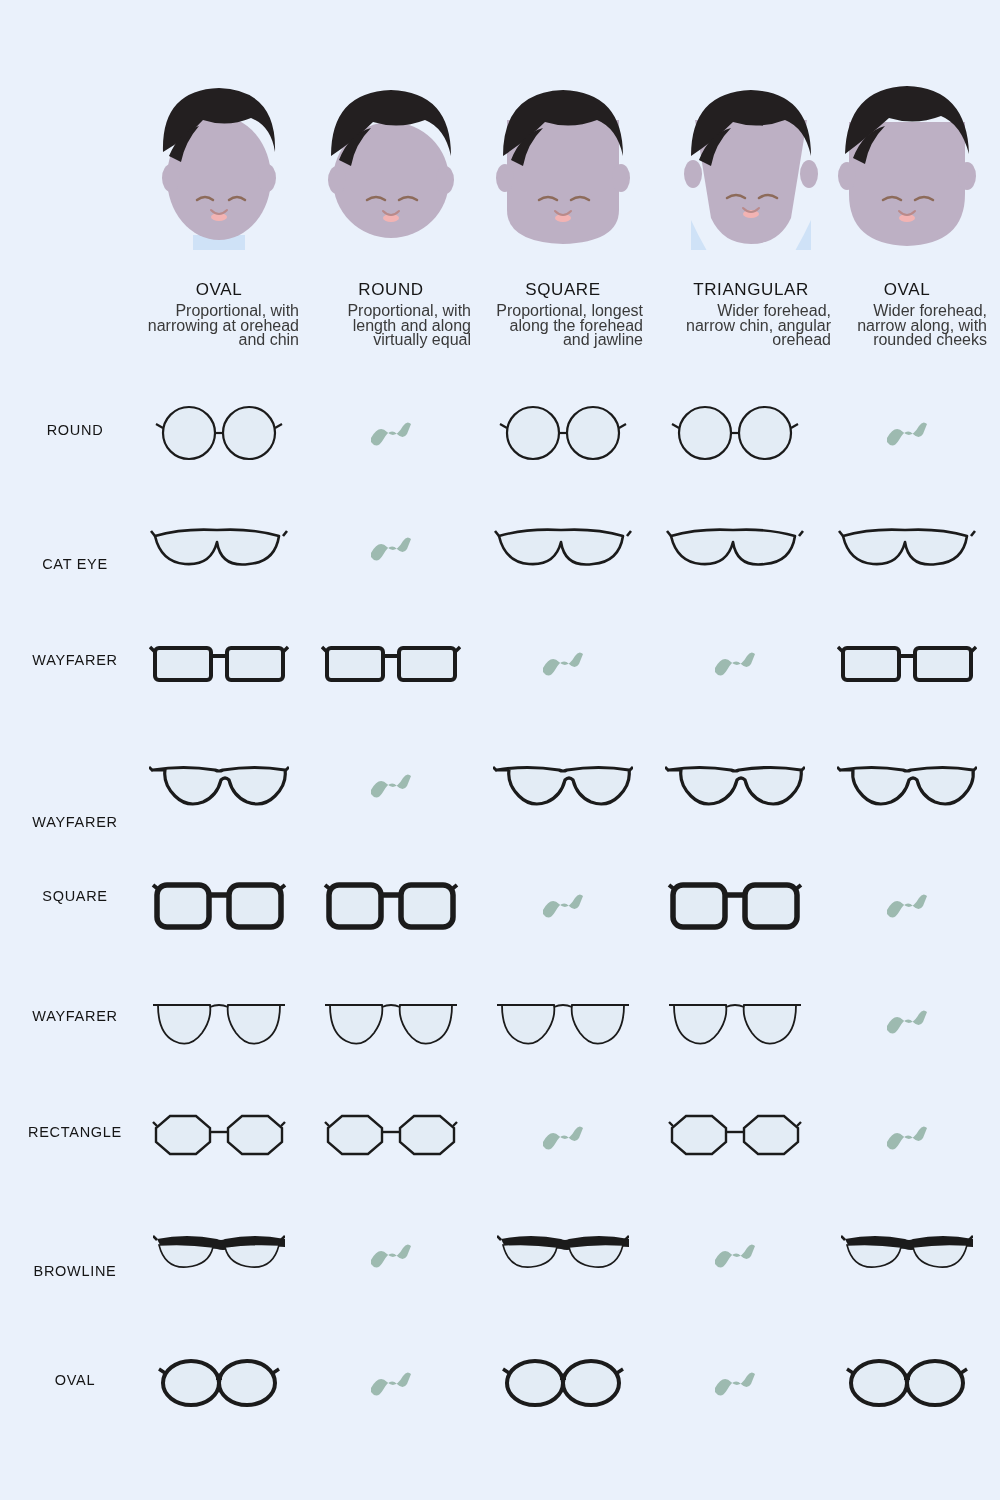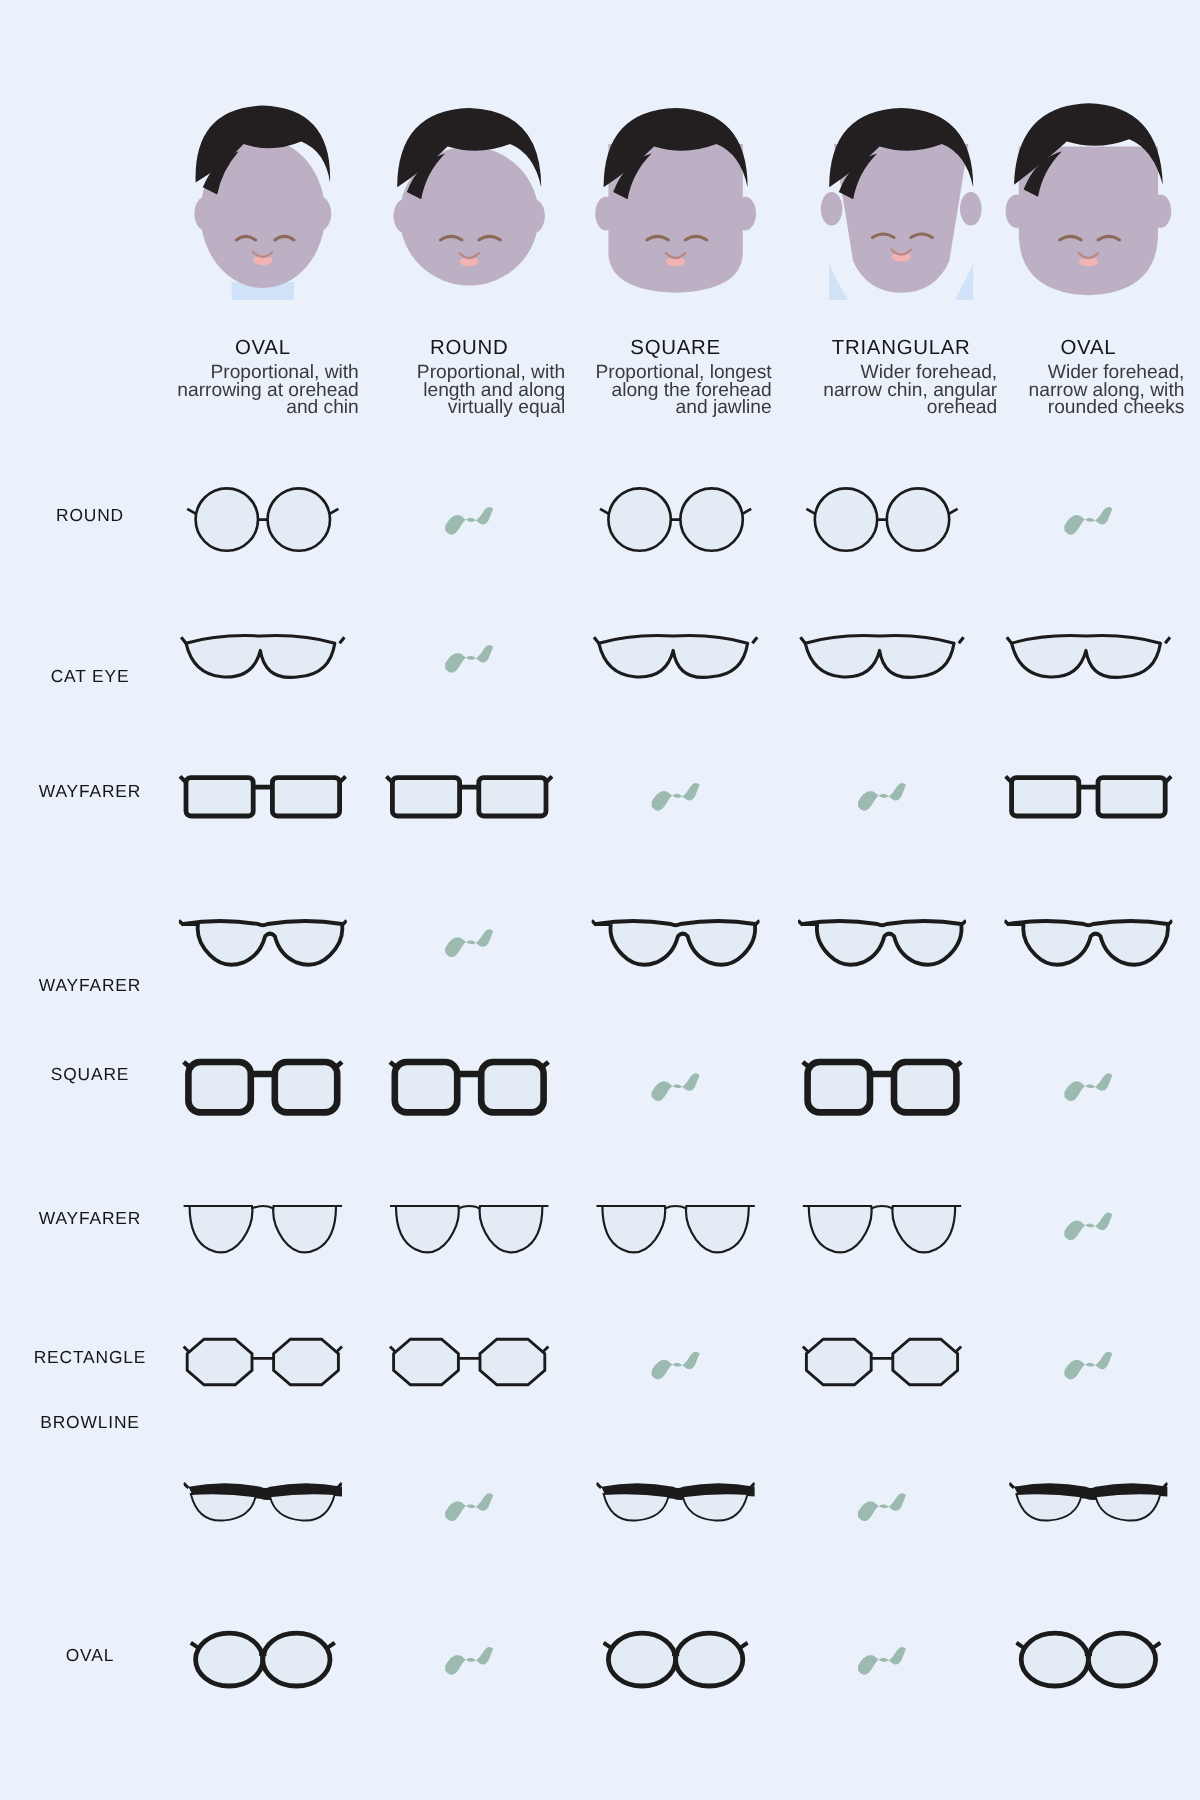--- a/index.html
+++ b/index.html
@@ -183,21 +183,21 @@
     </div>
   </div>
 
   <div class="row-label" style="top:422px">ROUND</div>
   <div class="row-label" style="top:556px">CAT EYE</div>
   <div class="row-label" style="top:652px">WAYFARER</div>
   <div class="row-label" style="top:814px">WAYFARER</div>
   <div class="row-label" style="top:888px">SQUARE</div>
   <div class="row-label" style="top:1008px">WAYFARER</div>
   <div class="row-label" style="top:1124px">RECTANGLE</div>
-  <div class="row-label" style="top:1178px">BROWLINE</div>
+  <div class="row-label" style="top:1263px">BROWLINE</div>
   <div class="row-label" style="top:1372px">OVAL</div>
 
   <div class="cell" style="left:133px; top:390px">
     <svg width="130" height="60" viewBox="0 0 130 60">
         <g fill="#e3ecf5" stroke="#1b1b1b" stroke-width="2.2">
       <circle cx="35" cy="30" r="26"></circle>
           <circle cx="95" cy="30" r="26"></circle>
         </g>
       <path d="M61 30 h8" stroke="#1b1b1b" stroke-width="2.2"></path>
       <path d="M9 25 l-7 -4 M121 25 l7 -4" stroke="#1b1b1b" stroke-width="2.2" fill="none"></path>

